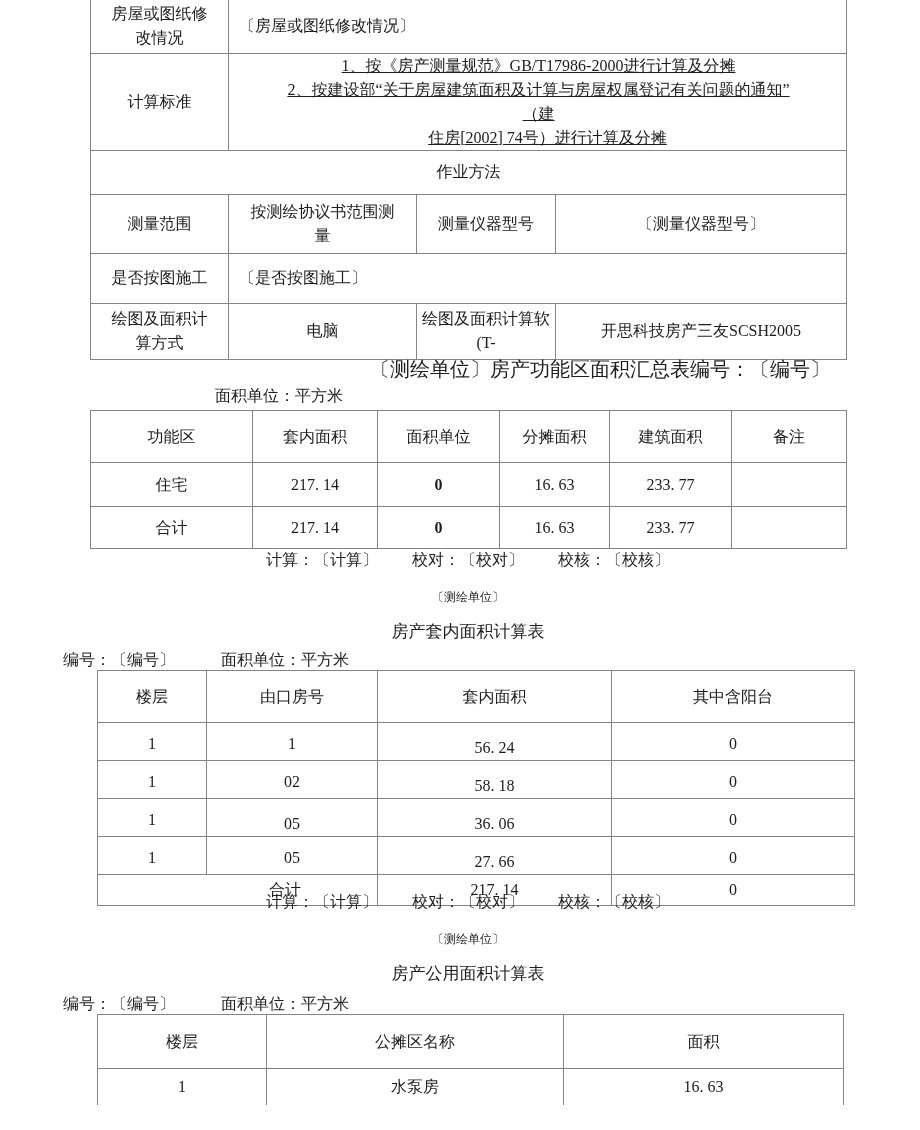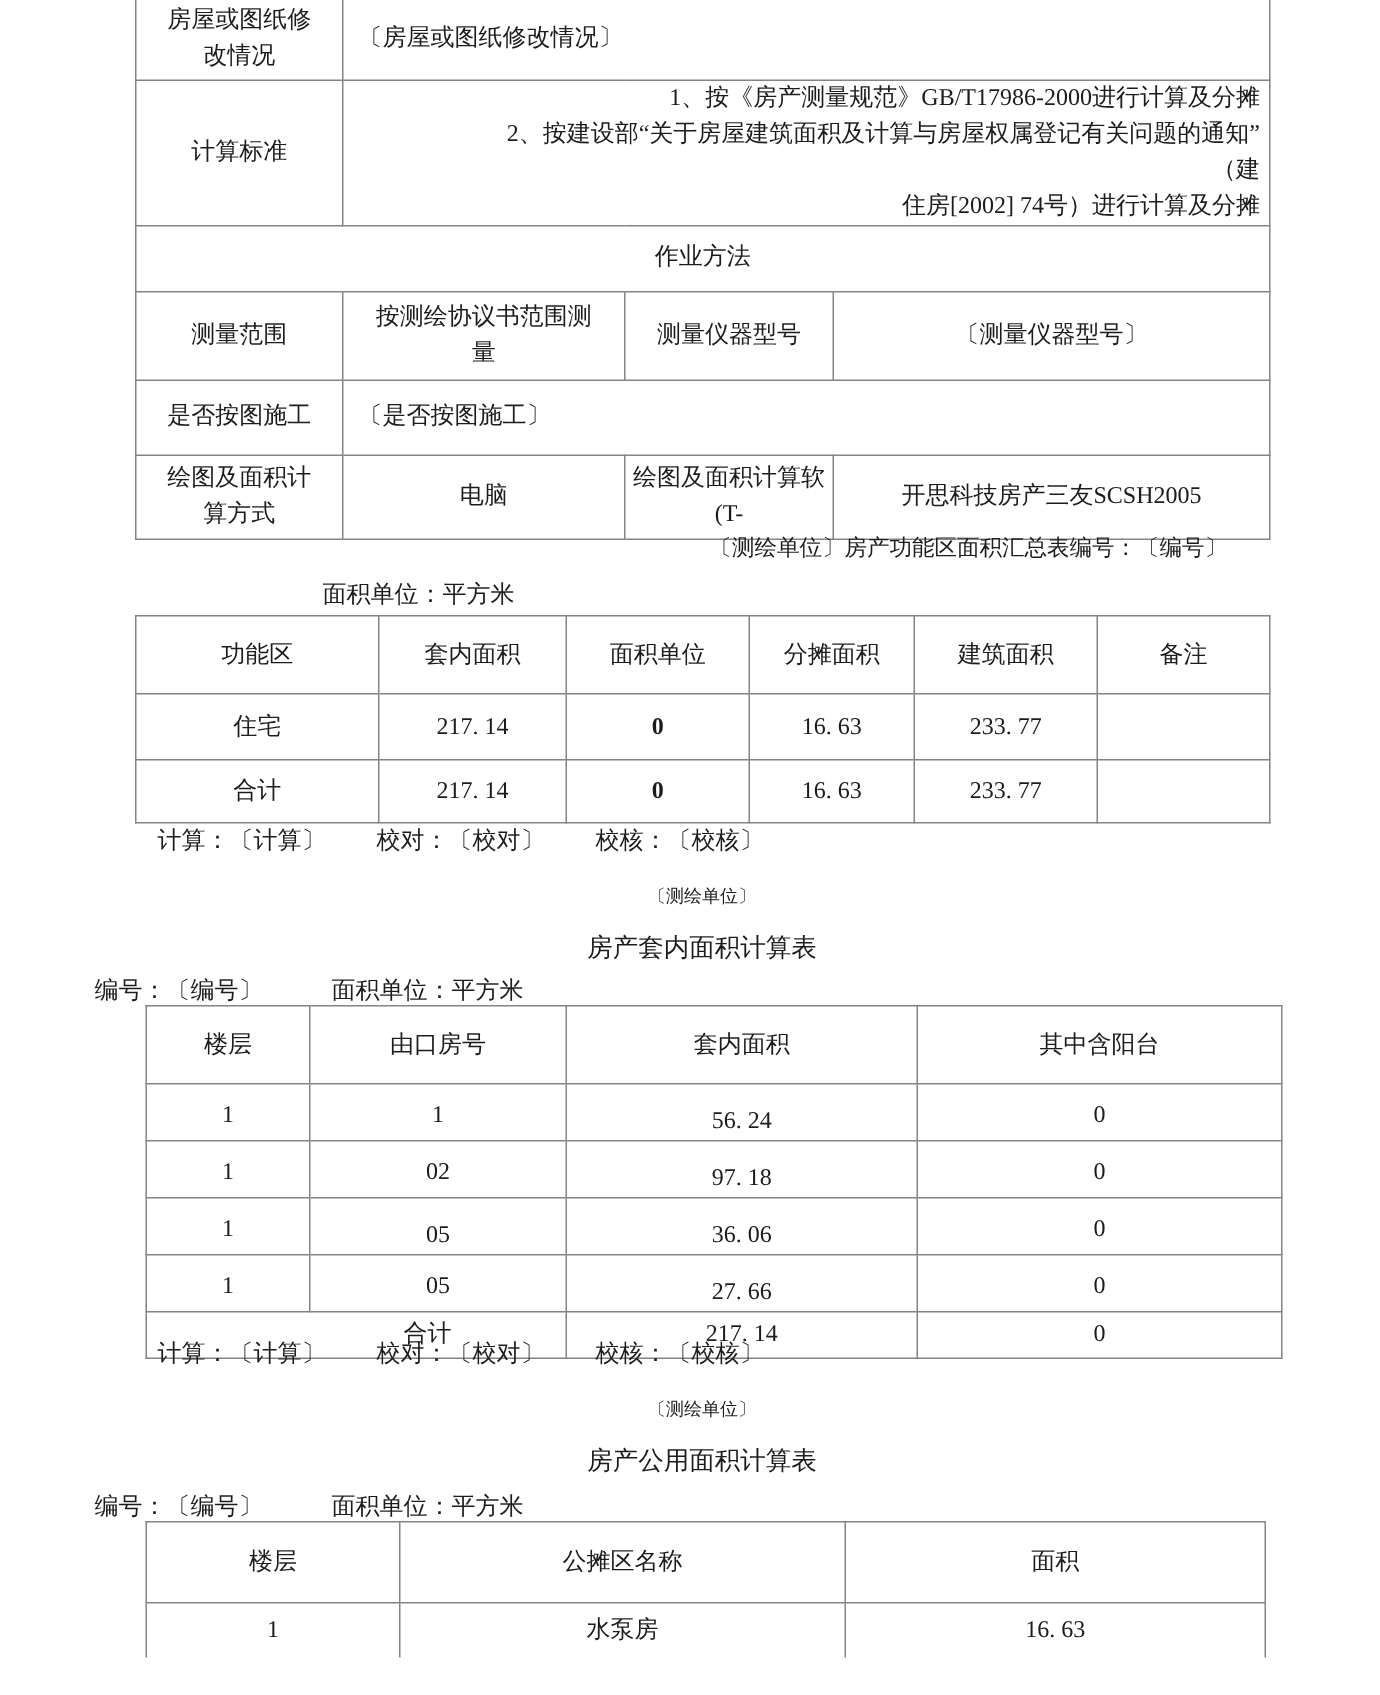--- a/index.html
+++ b/index.html
@@ -15,31 +15,31 @@
     font-size: 16px; text-align: center; vertical-align: middle;
     line-height: 1.5; overflow: hidden;
   }
   .wrap-block { margin: 0 auto; }          
 
   
   .t1 { left: 90px; top: 0; width: 756px; }
   .t1 tr:first-child td { border-top: none; }
   .t1 td { line-height: 24px; }
   .cell-left { text-align: left; padding-left: 10px; margin-top: 35px; }
-  .std-cell { text-align: right; vertical-align: middle; padding: 0 6px 0 8px; line-height: 28px; }
+  .std-cell { text-align: center; vertical-align: middle; padding: 0 6px 0 8px; line-height: 28px; text-decoration: underline; }
   .std-line2 { display: flex; justify-content: space-between; flex-direction: column; }
   .std-line3 { padding-left: 18px; }
 
   
-  .sum-title { position: absolute; left: 90px; top: 356px; width: 756px; text-align: right; padding-right: 28px; font-size: 15px; }
+  .sum-title { position: absolute; left: 102px; top: 356px; width: 756px; text-align: right; padding-right: 28px; font-size: 20px; }
   .unit1 { position: absolute; left: 215px; top: 386px; font-size: 16px; }
   .t2 { left: 90px; top: 410px; width: 756px; }
   .b { font-weight: bold; }
 
-  .footer-line { position: absolute; left: 90px; width: 756px; font-size: 16px; }
+  .footer-line { position: absolute; left: 90px; width: 756px; text-align: center; font-size: 16px; }
   .footer-line span { margin: 0 15px; }
   .f2 { top: 550px; }
   .f3 { top: 892px; }
 
   .centered-line { position: absolute; left: 90px; width: 756px; text-align: center; }
   .org  { font-size: 12px; }
   .sec-title { font-size: 17px; }
   .org2 { top: 589px; }  .title2 { top: 620px; }
   .org3 { top: 931px; }  .title3 { top: 962px; }
 
@@ -183,21 +183,21 @@
   </tr>
   <tr style="height:33px">
     <td class="vbot">1</td>
     <td class="vbot">1</td>
     <td class="vtop">56. 24</td>
     <td class="vbot">0</td>
   </tr>
   <tr style="height:35px">
     <td class="vbot">1</td>
     <td class="vbot">02</td>
-    <td class="vtop">97. 18</td>
+    <td class="vtop">58. 18</td>
     <td class="vbot">0</td>
   </tr>
   <tr style="height:32px">
     <td class="vbot">1</td>
     <td class="vtop">05</td>
     <td class="vtop">36. 06</td>
     <td class="vbot">0</td>
   </tr>
   <tr style="height:35px">
     <td class="vbot">1</td>

